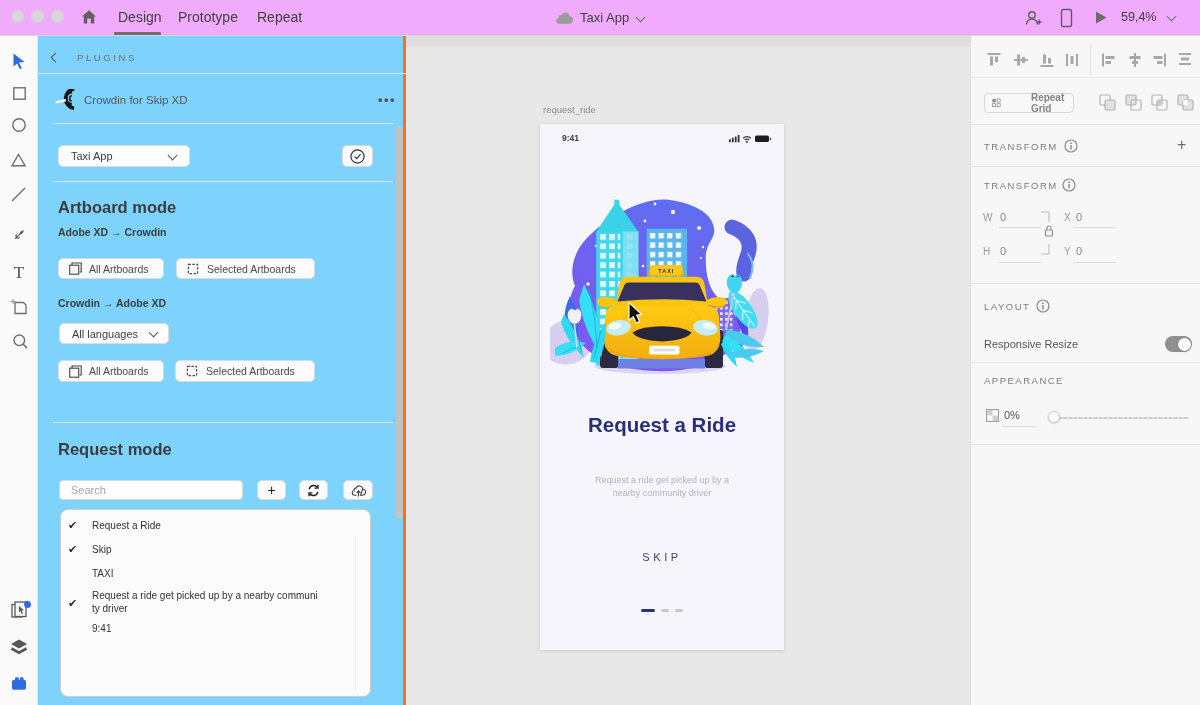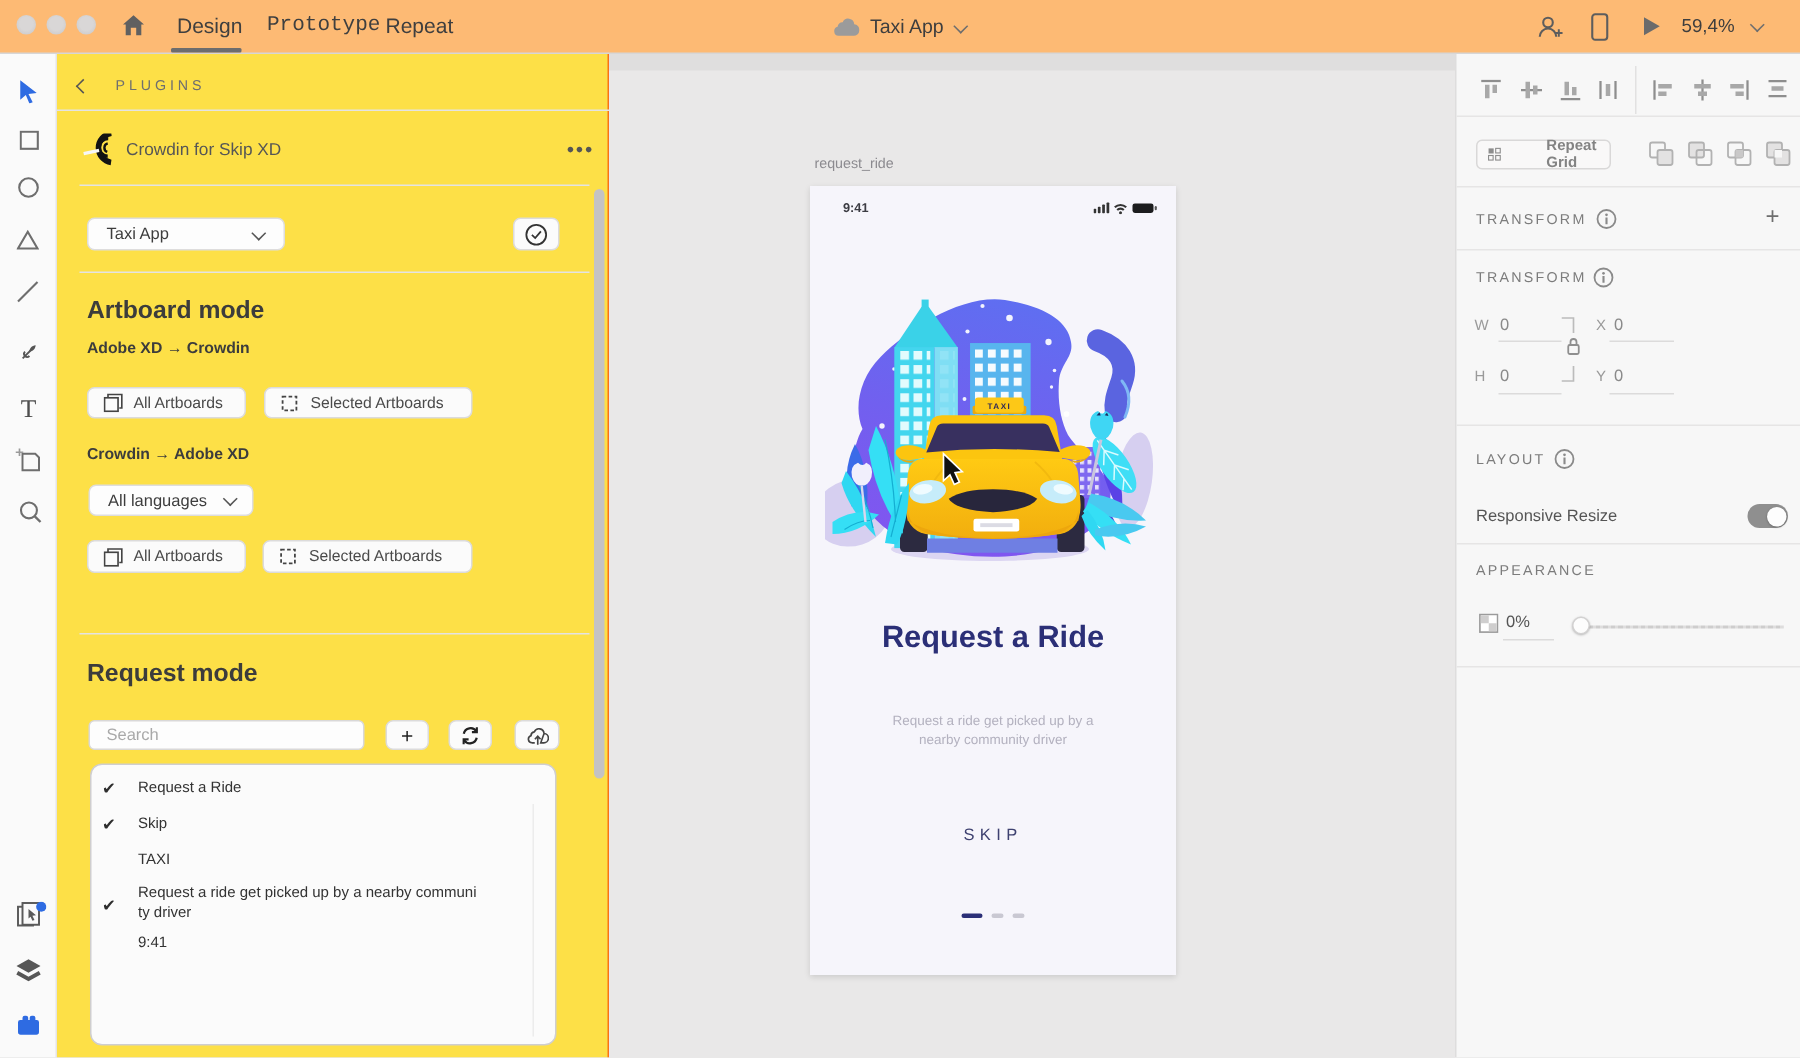--- a/index.html
+++ b/index.html
@@ -1,32 +1,32 @@
 <!DOCTYPE html>
 <html><head>
 <meta charset="utf-8">
 <style>
 * { margin:0; padding:0; box-sizing:border-box; }
 html,body { width:1200px; height:705px; overflow:hidden; }
 body { font-family:"Liberation Sans", sans-serif; position:relative; background:#e9e8e8; }
 .abs { position:absolute; }
 
 
-#topbar { left:0; top:0; width:1200px; height:36px; background:#fdba74; border-bottom:1px solid #d7d6d6; z-index:30; }
+#topbar { left:0; top:0; width:1200px; height:36px; background:#f0abfc; border-bottom:1px solid #d7d6d6; z-index:30; }
 .tl { position:absolute; top:10px; width:13px; height:13px; border-radius:50%; background:radial-gradient(circle at 50% 45%, #d9d7d7 45%, #c7c5c5 100%); }
 #home { left:80px; top:8px; }
 .tab { position:absolute; top:9px; font-size:14px; color:#3f3f3f; }
 #tab-underline { left:114px; top:32px; width:47px; height:3px; background:#6d6d6d; border-radius:1px; }
 .topright { color:#3e3e3e; font-size:13px; }
 
 
 #rail { left:0; top:36px; width:38px; height:669px; background:#fafafa; border-right:1px solid #e5e4e4; z-index:20; }
 
 
-#panel { left:38px; top:36px; width:368px; height:669px; background:#fde047; border-right:1px solid #f97316; z-index:10; }
+#panel { left:38px; top:36px; width:368px; height:669px; background:#7dd3fc; border-right:3px solid #f97316; z-index:10; }
 #panel .hdr { position:absolute; left:14px; top:16px; font-size:9.5px; letter-spacing:2.6px; color:#6f6f6f; }
 .pdiv { position:absolute; background:#e4e3e3; height:1px; }
 .sel { position:absolute; background:#fdfdfd; border:1px solid #dedddd; border-radius:5px; font-size:11px; color:#3d3d3d; }
 .btn { position:absolute; background:#fbfbfb; border:1px solid #dcdbdb; border-radius:5px; font-size:10.5px; color:#4a4a4a; display:flex; align-items:center; }
 .h1p { position:absolute; left:20px; font-size:16.5px; font-weight:bold; color:#3c3c3c; }
 .h2p { position:absolute; left:20px; font-size:10.5px; font-weight:bold; color:#3c3c3c; }
 .chev { display:inline-block; width:7px; height:7px; border-right:1.4px solid #555; border-bottom:1.4px solid #555; transform:rotate(45deg); }
 #plist { position:absolute; left:22px; top:473px; width:311px; height:188px; background:#fbfbfb; border:1px solid #cfcecf; border-radius:8px; }
 .li-check { position:absolute; left:7px; font-size:11px; color:#2e2e2e; }
 .li-txt { position:absolute; left:31px; font-size:10px; color:#333; line-height:12.5px; }
@@ -48,21 +48,21 @@
 <body>
 
 <div id="topbar" class="abs">
   <div class="tl" style="left:11px;"></div>
   <div class="tl" style="left:31px;"></div>
   <div class="tl" style="left:51px;"></div>
   <svg id="home" class="abs" width="18" height="18" viewBox="0 0 18 18">
       <path d="M9 2.2 L16 8.4 L14.2 8.4 L14.2 15.5 L10.8 15.5 L10.8 10.5 L7.2 10.5 L7.2 15.5 L3.8 15.5 L3.8 8.4 L2 8.4 Z" fill="#606060"></path>
     </svg>
   <div class="tab" style="left:118px;">Design</div>
-  <div class="tab" style="left:178px;color:#3f3f3f;font-family:Liberation Mono, monospace;">Prototype</div>
+  <div class="tab" style="left:178px;color:#3f3f3f;">Prototype</div>
   <div class="tab" style="left:257px;color:#3f3f3f;">Repeat</div>
   <div id="tab-underline" class="abs"></div>
   <svg class="abs" style="left:555px;top:11px;" width="18" height="13" viewBox="0 0 18 13">
       <path d="M14.5 5.2 A4 4 0 0 0 6.8 3.9 A3.2 3.2 0 0 0 3.4 6.9 A3 3 0 0 0 4 12.8 L13.8 12.8 A3.6 3.6 0 0 0 14.5 5.2 Z" fill="#9b9b9b"></path>
     </svg>
   <div class="abs topright" style="left:580px;top:10px;">Taxi App</div>
   <span class="abs chev" style="left:637px;top:14px;border-color:#6e6e6e;"></span>
   <svg class="abs" style="left:1024px;top:9px;" width="19" height="18" viewBox="0 0 19 18">
       <circle cx="8" cy="6" r="3.2" fill="none" stroke="#5d5d5d" stroke-width="1.4"></circle>
       <path d="M2.5 15.5 A5.5 5.5 0 0 1 13.5 15.5" fill="none" stroke="#5d5d5d" stroke-width="1.4"></path>

